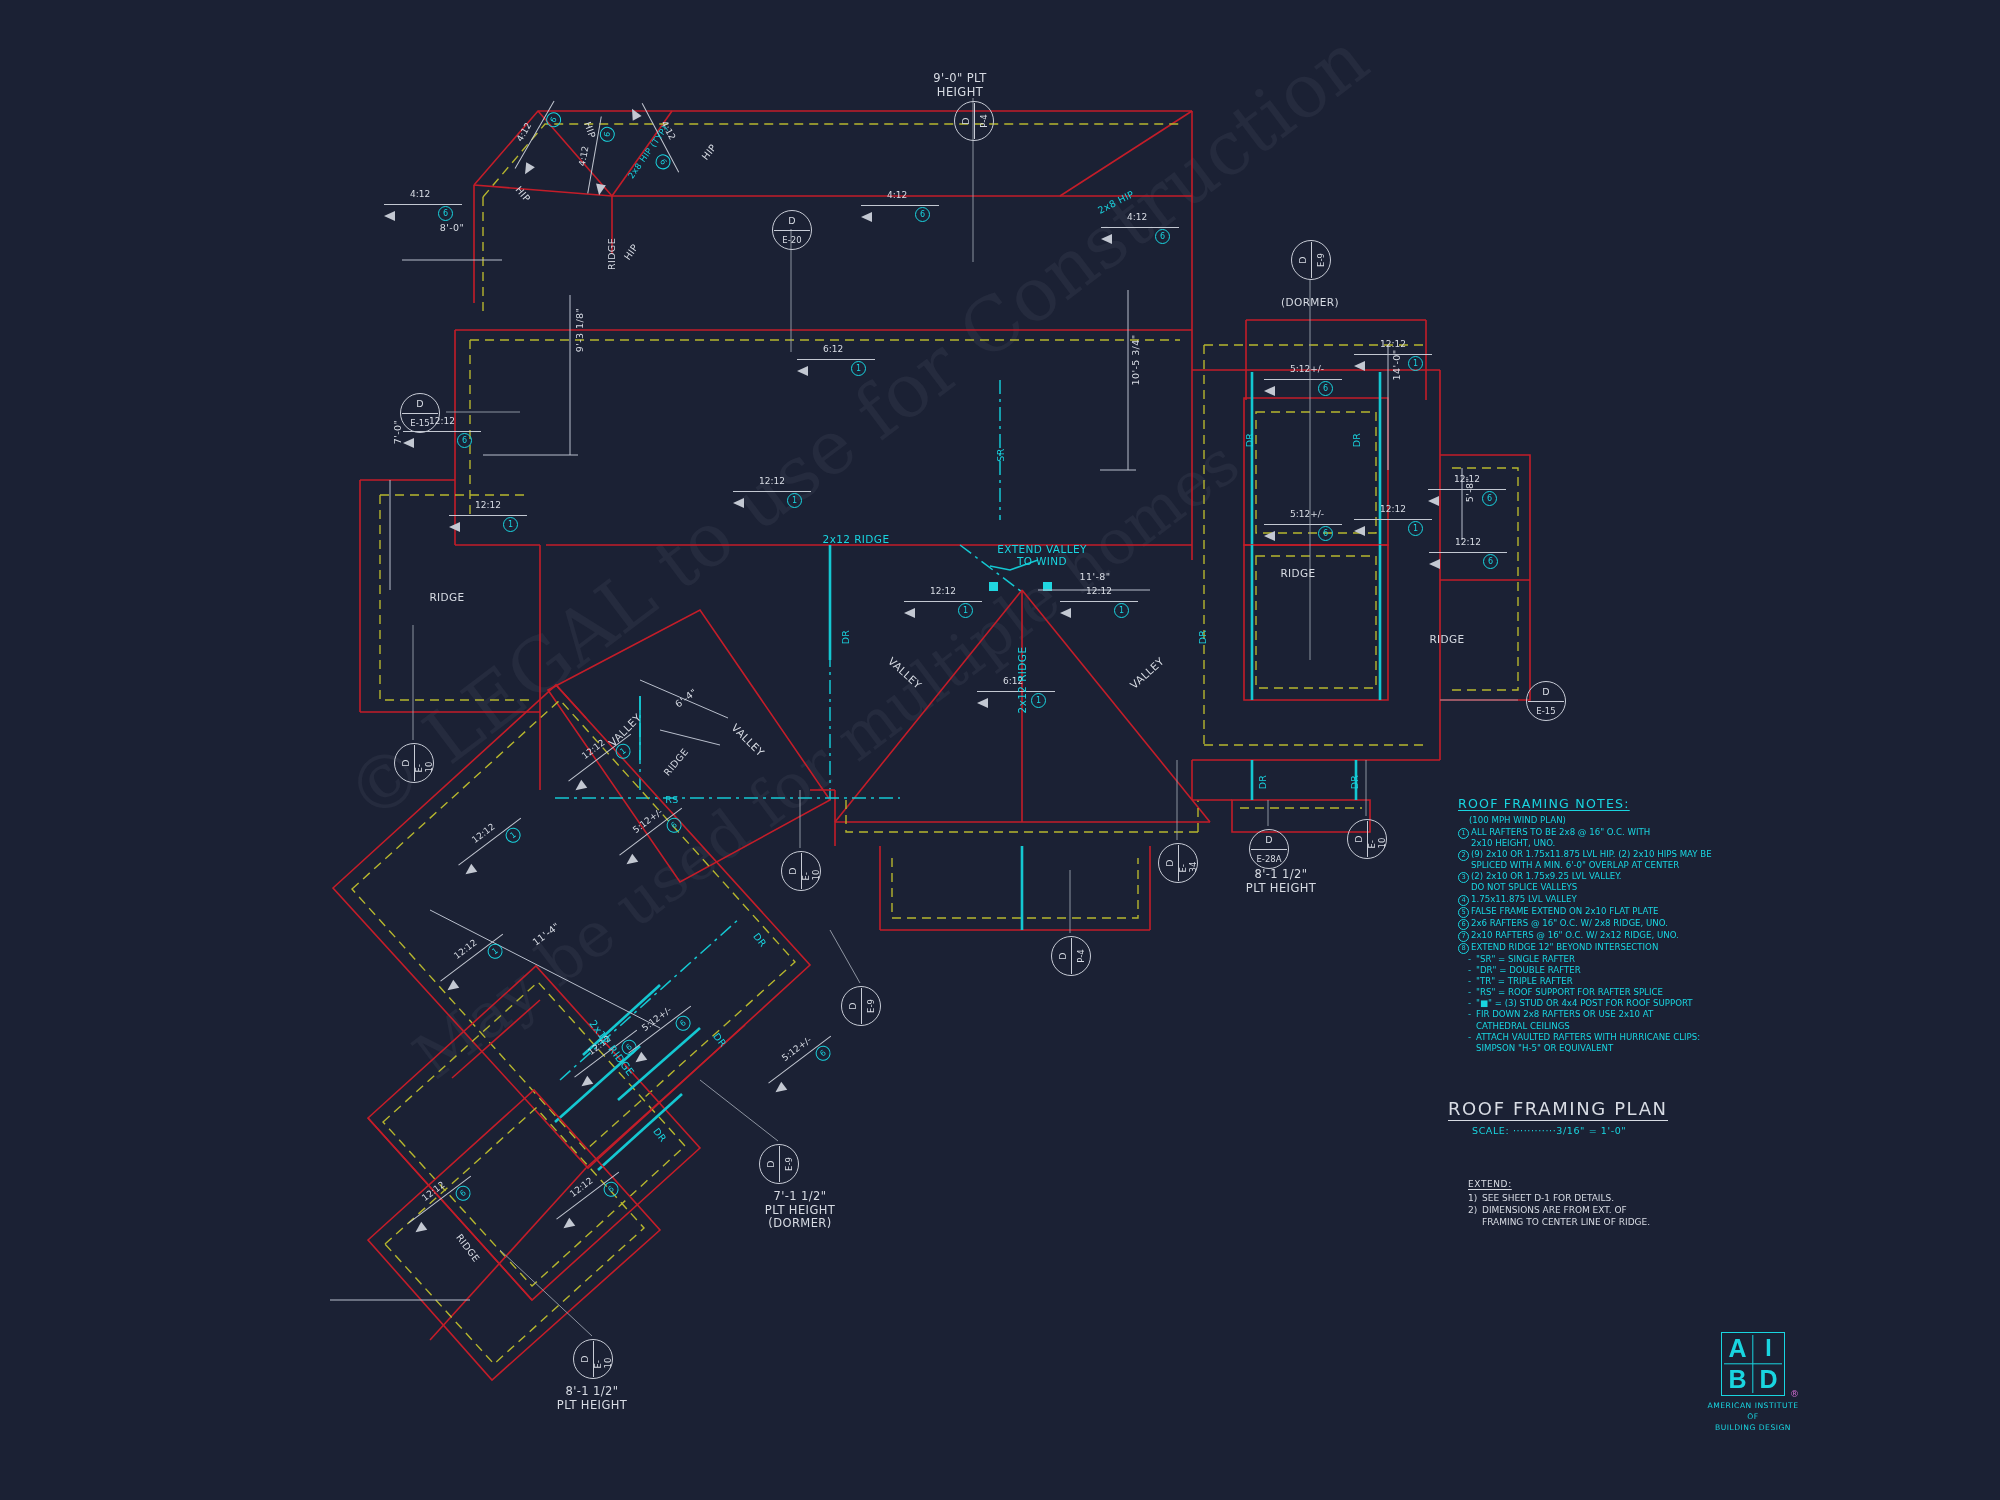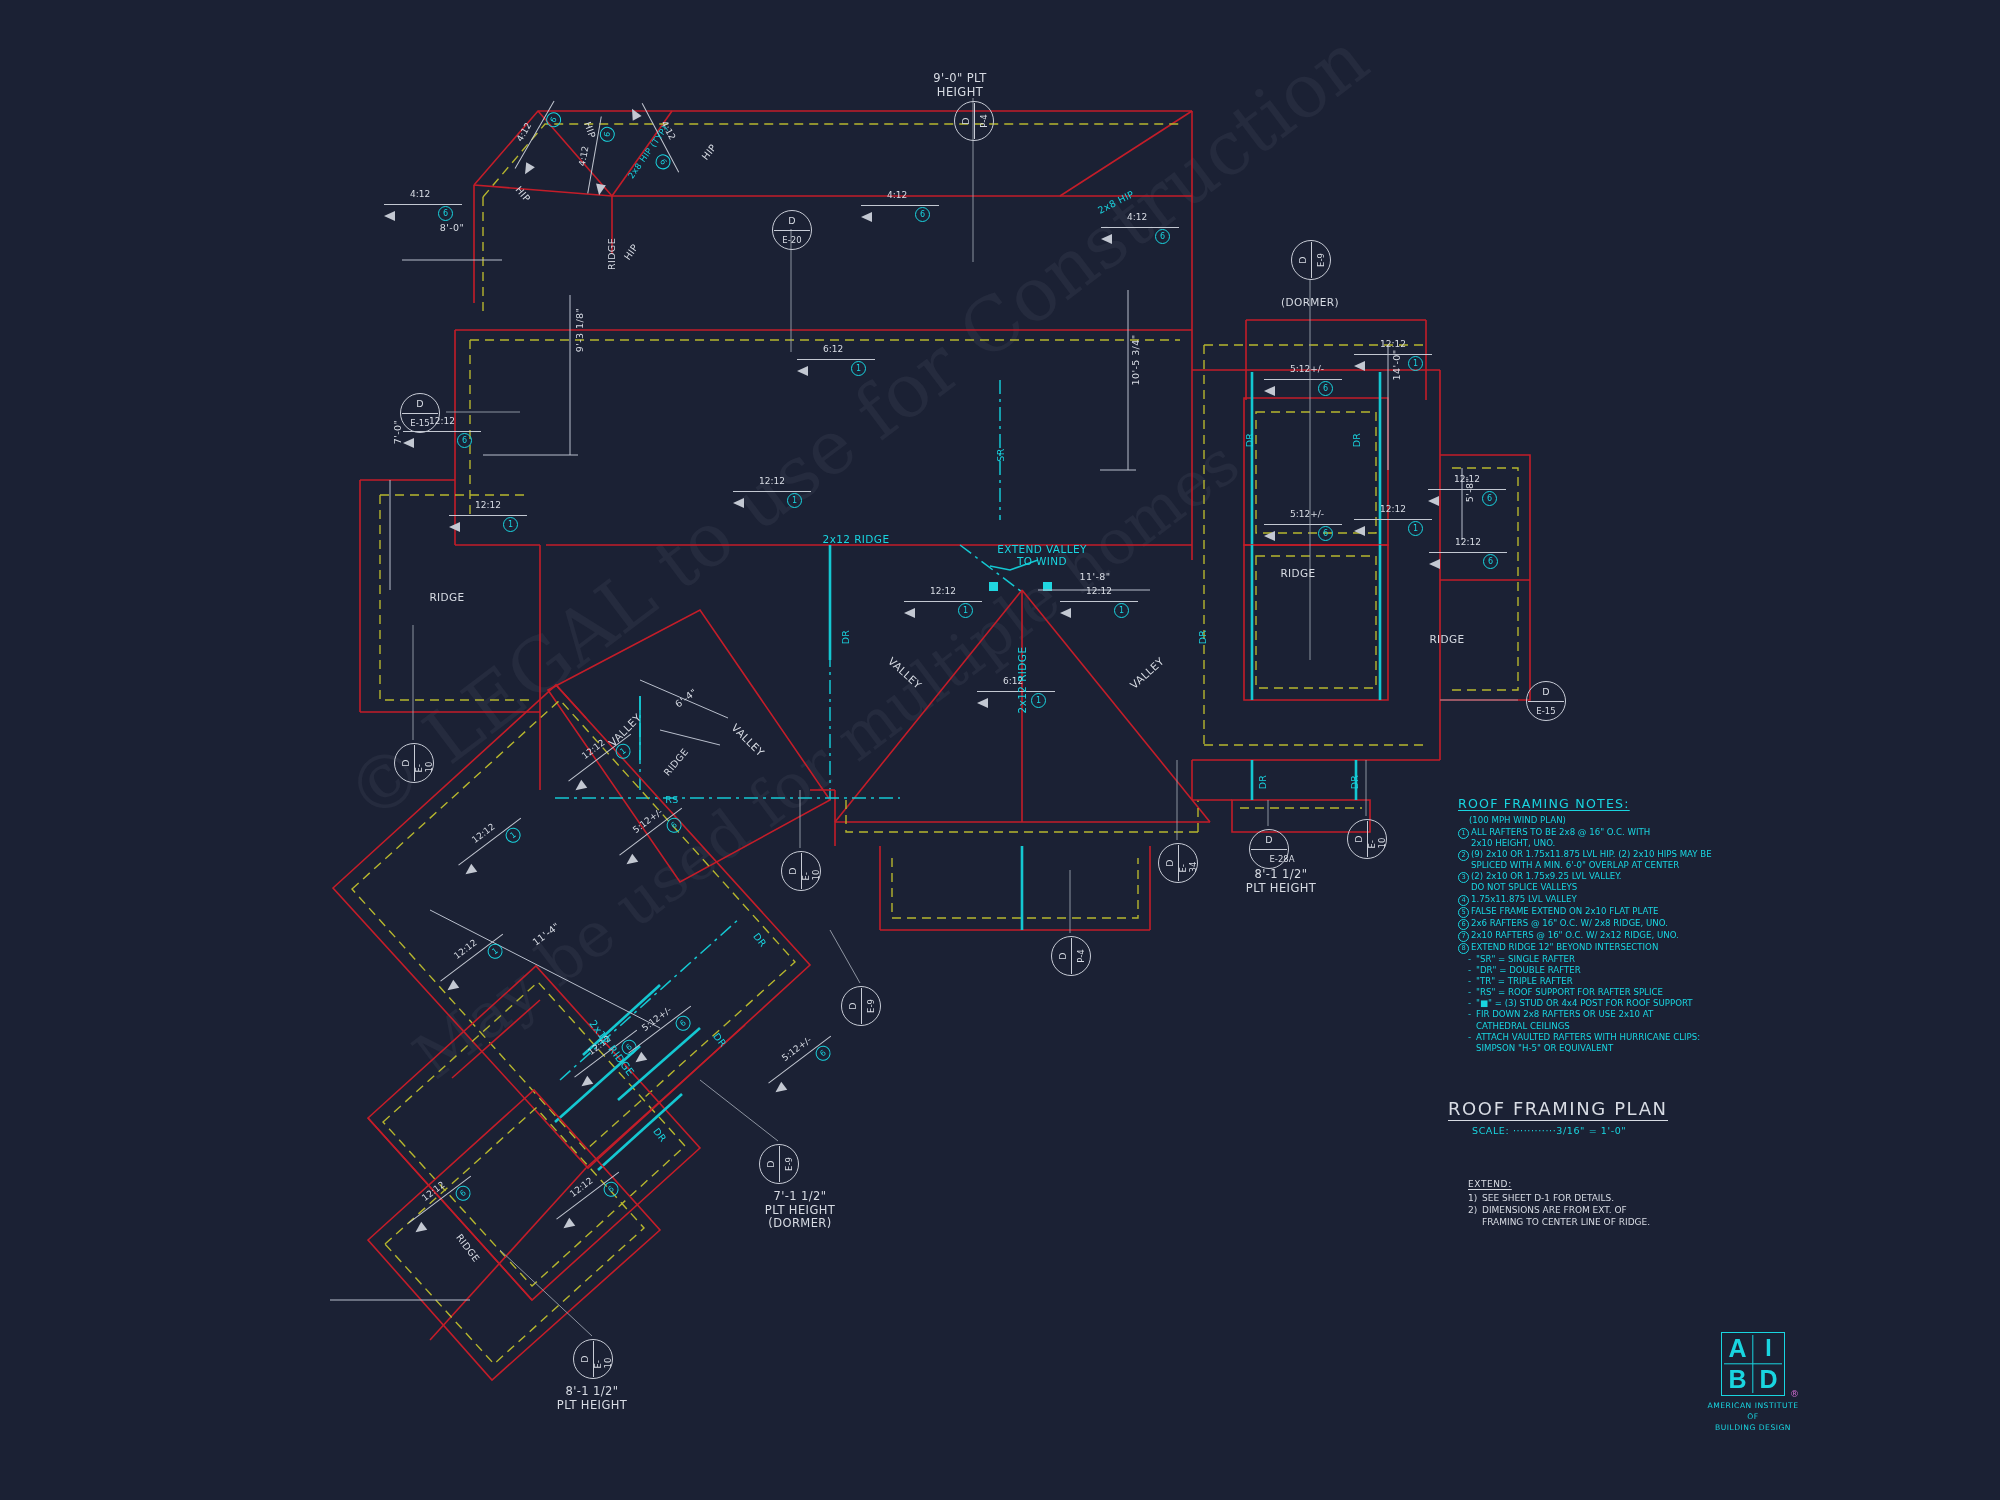--- a/index.html
+++ b/index.html
@@ -295,21 +295,21 @@
         <div style="position: absolute; left: 0px; top: 50%; width: 100%; height: 50%; display: flex; align-items: center; justify-content: center; font-size: 8.5px;">E-15</div>
       </div>
       <div style="position: absolute; left: 394px; top: 743px; width: 38px; height: 38px; border: 1.1px solid rgb(200, 204, 214); border-radius: 50%; color: rgb(216, 220, 228); font-size: 9.5px;">
         <div style="position: absolute; left: 50%; top: 1px; bottom: 1px; width: 1px; background: rgb(200, 204, 214);"></div>
         <div style="position: absolute; left: 0px; top: 0px; width: 50%; height: 100%; display: flex; align-items: center; justify-content: center; transform: rotate(-90deg);">D</div>
         <div style="position: absolute; left: 50%; top: 0px; width: 50%; height: 100%; display: flex; align-items: center; justify-content: center; transform: rotate(-90deg); font-size: 8.5px;">E-10</div>
       </div>
       <div style="position: absolute; left: 1249px; top: 829px; width: 38px; height: 38px; border: 1.1px solid rgb(200, 204, 214); border-radius: 50%; color: rgb(216, 220, 228); font-size: 9.5px;">
         <div style="position: absolute; top: 50%; left: 1px; right: 1px; height: 1px; background: rgb(200, 204, 214);"></div>
         <div style="position: absolute; left: 0px; top: 0px; width: 100%; height: 50%; display: flex; align-items: center; justify-content: center;">D</div>
-        <div style="position: absolute; left: 13px; top: 50%; width: 100%; height: 50%; display: flex; align-items: center; justify-content: center; font-size: 8.5px;">E-28A</div>
+        <div style="position: absolute; left: 0px; top: 50%; width: 100%; height: 50%; display: flex; align-items: center; justify-content: center; font-size: 8.5px;">E-28A</div>
       </div>
       <div style="position: absolute; left: 1347px; top: 819px; width: 38px; height: 38px; border: 1.1px solid rgb(200, 204, 214); border-radius: 50%; color: rgb(216, 220, 228); font-size: 9.5px;">
         <div style="position: absolute; left: 50%; top: 1px; bottom: 1px; width: 1px; background: rgb(200, 204, 214);"></div>
         <div style="position: absolute; left: 0px; top: 0px; width: 50%; height: 100%; display: flex; align-items: center; justify-content: center; transform: rotate(-90deg);">D</div>
         <div style="position: absolute; left: 50%; top: 0px; width: 50%; height: 100%; display: flex; align-items: center; justify-content: center; transform: rotate(-90deg); font-size: 8.5px;">E-10</div>
       </div>
       <div style="position: absolute; left: 1158px; top: 843px; width: 38px; height: 38px; border: 1.1px solid rgb(200, 204, 214); border-radius: 50%; color: rgb(216, 220, 228); font-size: 9.5px;">
         <div style="position: absolute; left: 50%; top: 1px; bottom: 1px; width: 1px; background: rgb(200, 204, 214);"></div>
         <div style="position: absolute; left: 0px; top: 0px; width: 50%; height: 100%; display: flex; align-items: center; justify-content: center; transform: rotate(-90deg);">D</div>
         <div style="position: absolute; left: 50%; top: 0px; width: 50%; height: 100%; display: flex; align-items: center; justify-content: center; transform: rotate(-90deg); font-size: 8.5px;">E-34</div>

